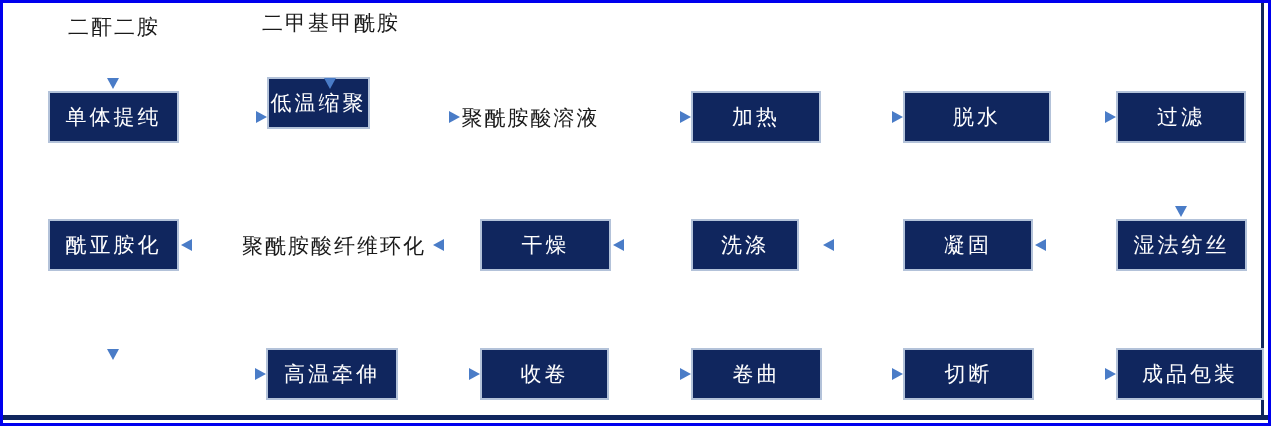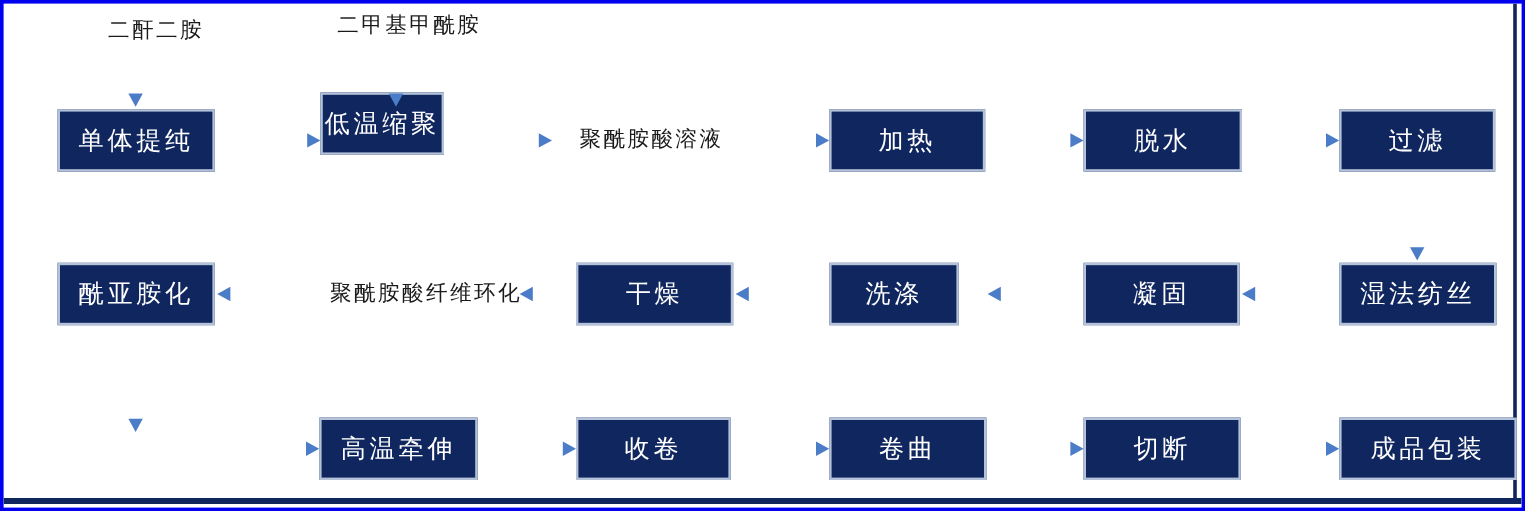--- a/index.html
+++ b/index.html
@@ -10,22 +10,22 @@
   }
   .rule-v{position:absolute;top:0;right:4px;width:3px;height:414px;background:#10265e;}
   .rule-h{position:absolute;left:0;right:0;top:412px;height:5px;background:#10265e;}
   .box{
     position:absolute;height:52px;box-sizing:border-box;
     background:#10265e;border:2px solid #b3c2d9;
     display:flex;align-items:center;justify-content:center;
     color:#ffffff;font-size:21px;letter-spacing:3px;white-space:nowrap;
   }
   .lbl{
-    position:absolute;font-size:18px;color:#1a1a1a;letter-spacing:2px;
-    text-align:right;white-space:nowrap;
+    position:absolute;font-size:21px;color:#1a1a1a;letter-spacing:2px;
+    text-align:center;white-space:nowrap;
   }
   .arrow{position:absolute;}
   .arrow .shaft,.arrow .head{position:absolute;width:0;height:0;}
   .h{height:13px;}
   .h .shaft{top:5px;height:3px;background:#7ea8dc;}
   .h.right .shaft{left:0;right:9px;}
   .h.right .head{right:0;top:0;border-top:6.5px solid transparent;border-bottom:6.5px solid transparent;border-left:11px solid #4a7cc7;}
   .h.left .shaft{left:9px;right:0;}
   .h.left .head{left:0;top:0;border-top:6.5px solid transparent;border-bottom:6.5px solid transparent;border-right:11px solid #4a7cc7;}
   .v{width:13px;}
@@ -42,21 +42,21 @@
 
   <div class="lbl" style="left:55px;top:10px;width:112px">二酐二胺</div>
   <div class="lbl" style="left:258px;top:6px;width:140px">二甲基甲酰胺</div>
 
   <div class="lbl" style="left:455px;top:101px;width:145px">聚酰胺酸溶液</div>
   <div class="lbl" style="left:230px;top:229px;width:202px">聚酰胺酸纤维环化</div>
 
   <div class="box" style="left:45px;top:88px;width:131px">单体提纯</div>
   <div class="box" style="left:264px;top:74px;width:103px">低温缩聚</div>
   <div class="box" style="left:688px;top:88px;width:130px">加热</div>
-  <div class="box" style="left:900px;top:88px;width:132px">脱水</div>
+  <div class="box" style="left:900px;top:88px;width:148px">脱水</div>
   <div class="box" style="left:1113px;top:88px;width:130px">过滤</div>
 
   <div class="box" style="left:1113px;top:216px;width:131px">湿法纺丝</div>
   <div class="box" style="left:900px;top:216px;width:130px">凝固</div>
   <div class="box" style="left:688px;top:216px;width:108px">洗涤</div>
   <div class="box" style="left:477px;top:216px;width:131px">干燥</div>
   <div class="box" style="left:45px;top:216px;width:131px">酰亚胺化</div>
 
   <div class="box" style="left:263px;top:345px;width:132px">高温牵伸</div>
   <div class="box" style="left:477px;top:345px;width:129px">收卷</div>

